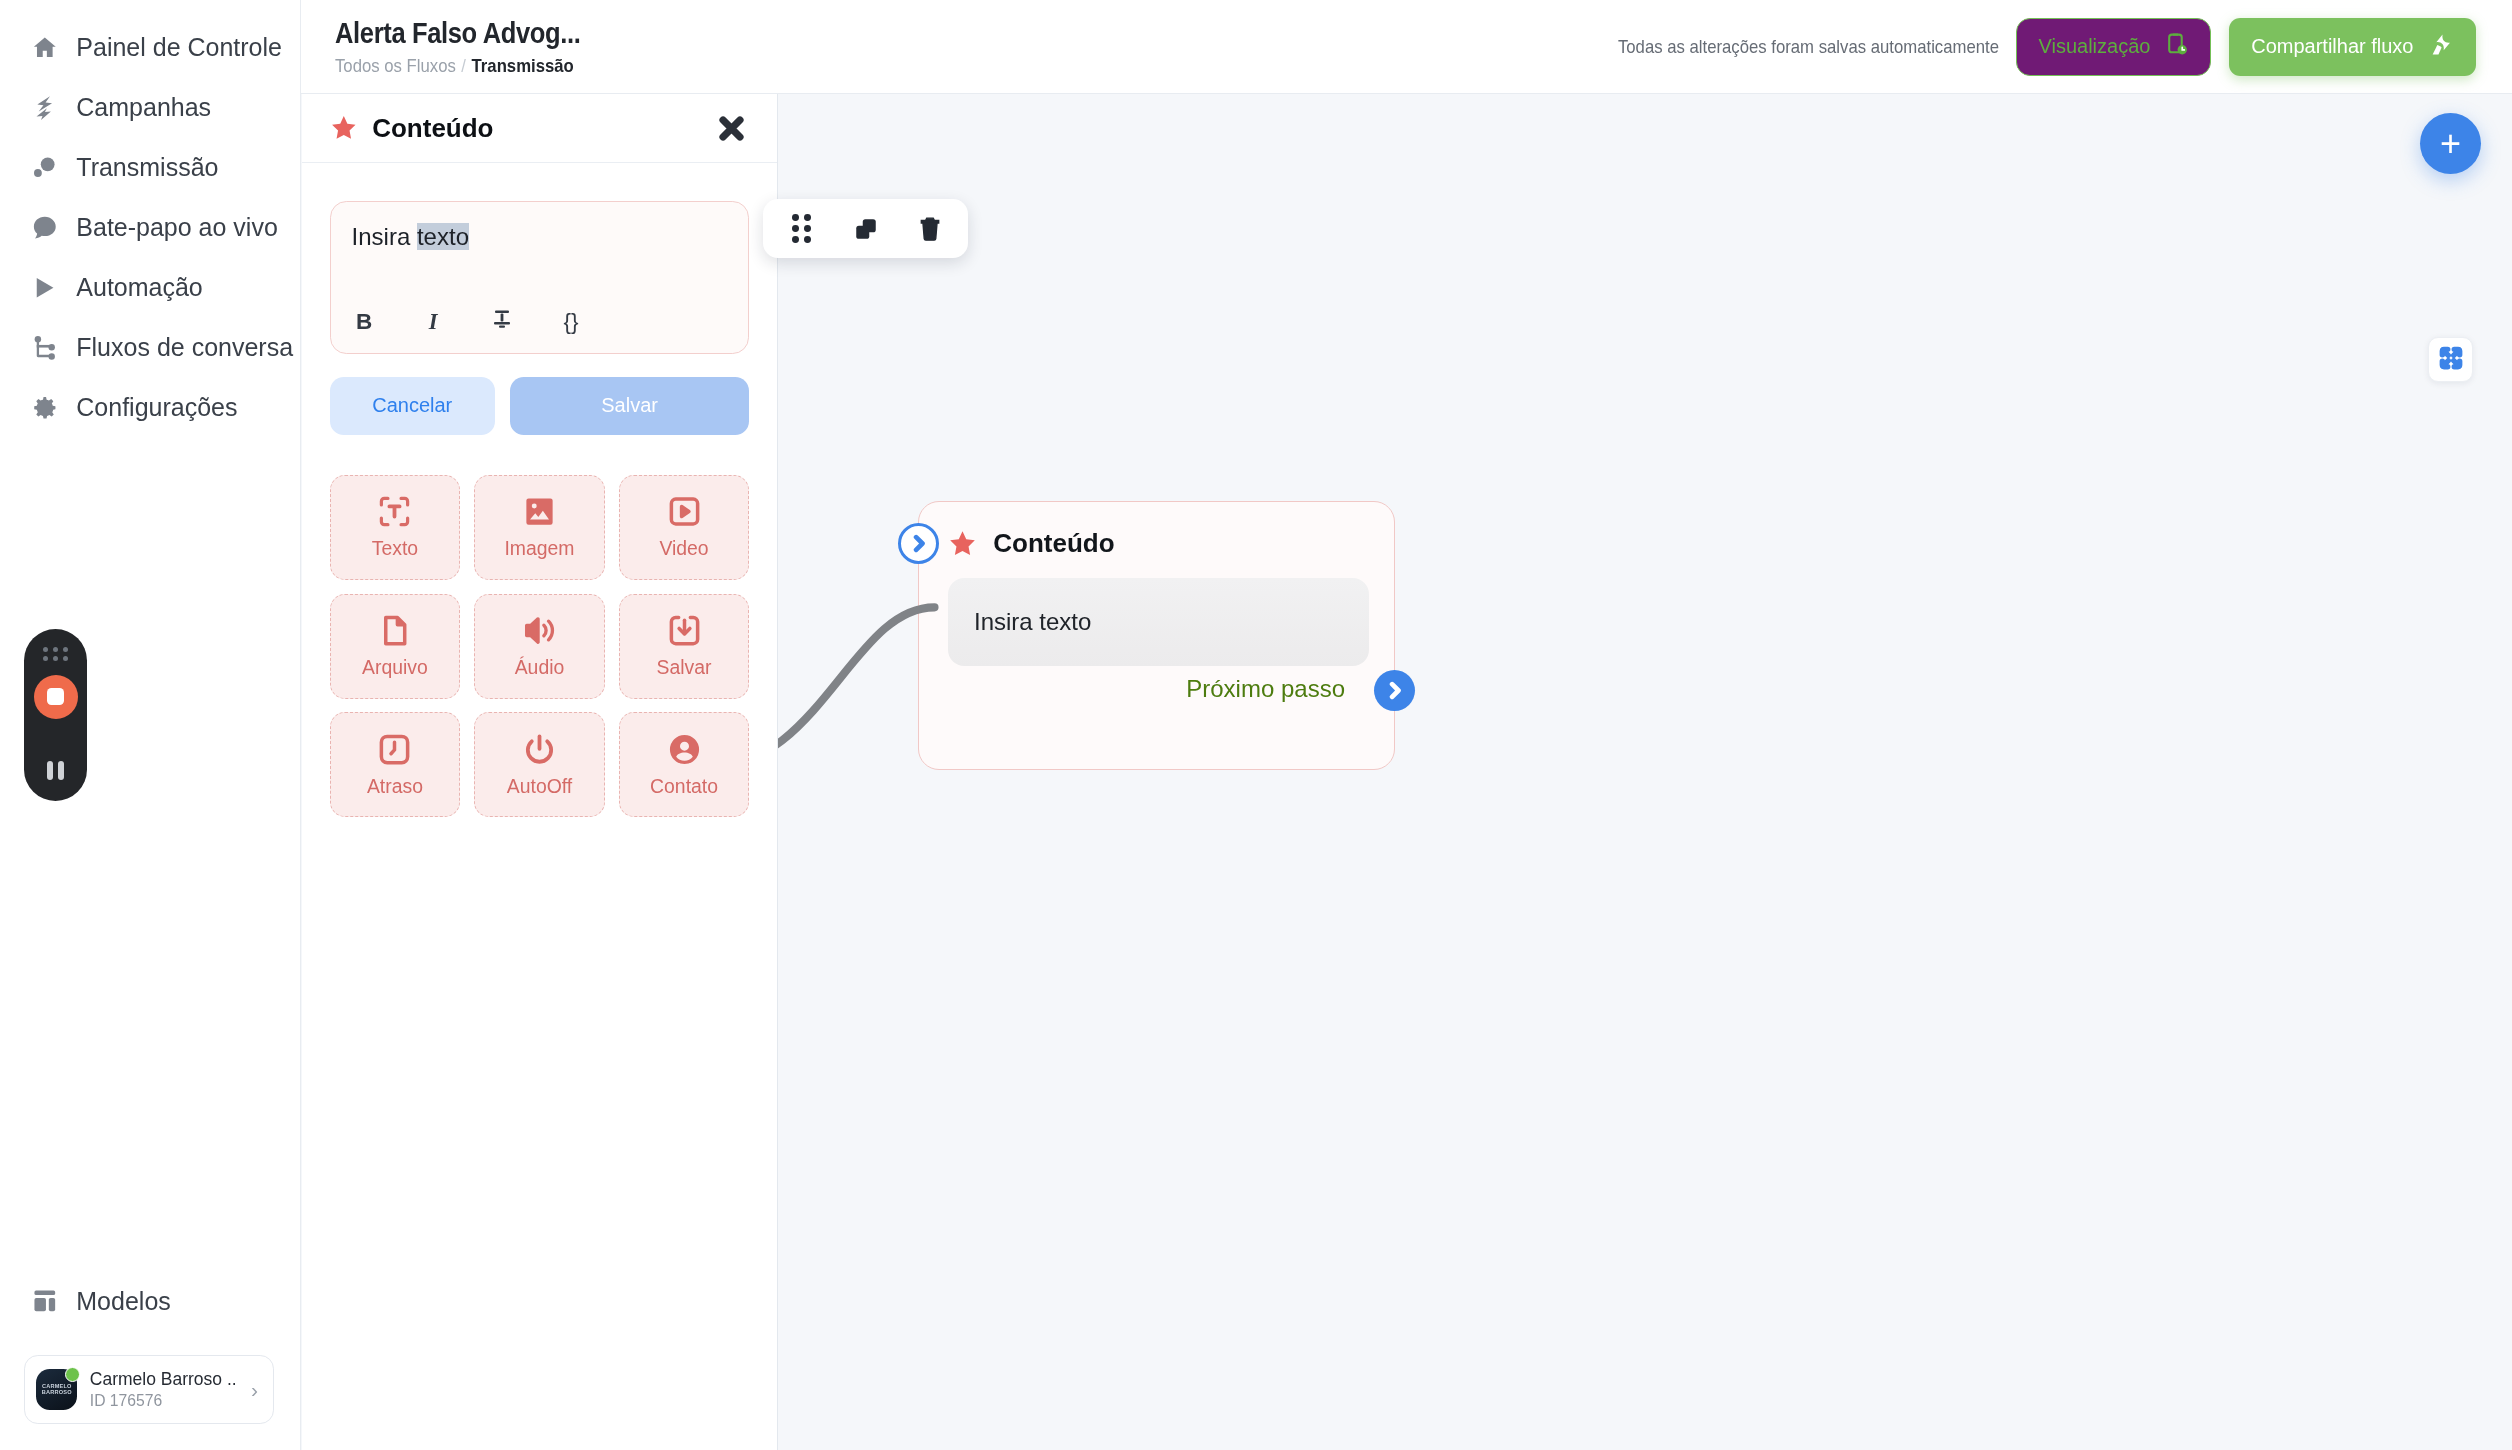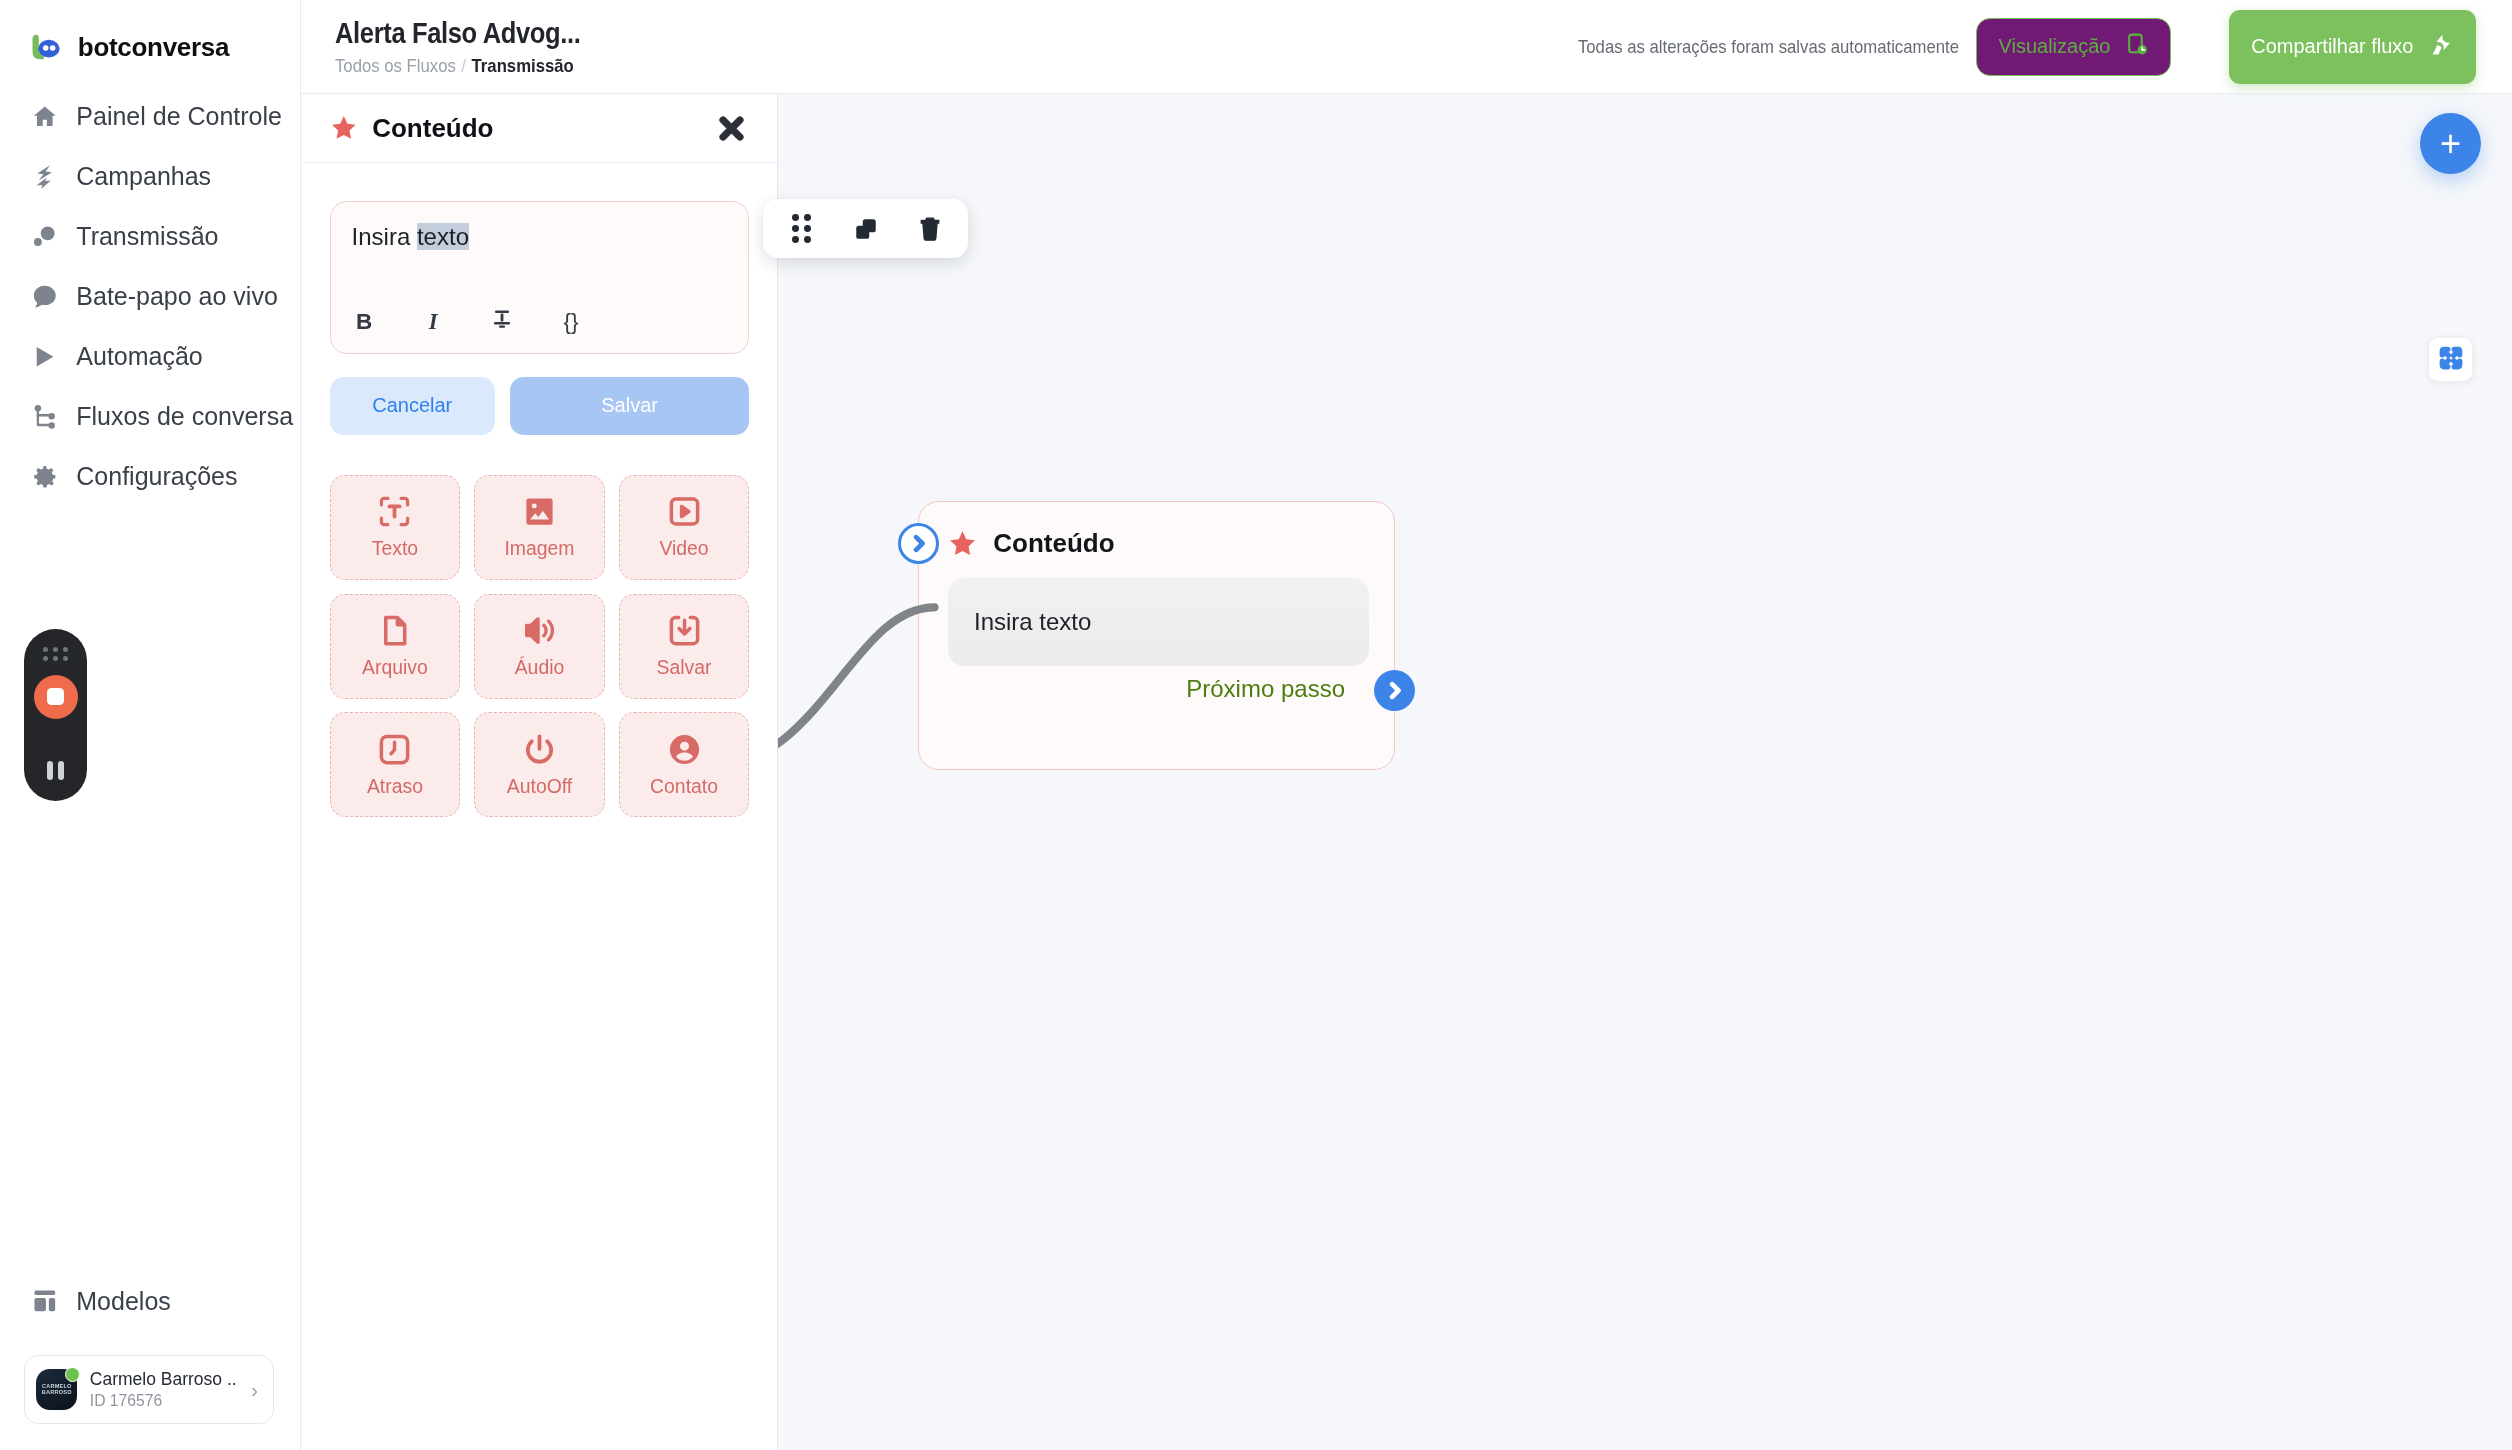--- a/index.html
+++ b/index.html
@@ -110,25 +110,24 @@
     transform: scaleX(0.88); transform-origin: right center;
   }
   .btn-preview {
     display: flex; align-items: center; gap: 13.8px;
     height: 58px; padding: 0 21px; border-radius: 14px;
     border: 1.9px solid #74c056; background: #701a75; color: #5dae3e;
     font-size: 20px; cursor: pointer; white-space: nowrap;
   }
   .btn-share {
     display: flex; align-items: center; gap: 15px;
-    height: 74px; padding: 0 22.5px; border-radius: 11.3px;
+    height: 58px; padding: 0 22.5px; border-radius: 11.3px;
     background: #7cc15e; color: #ffffff; border: none;
     font-size: 20px; cursor: pointer; white-space: nowrap;
     box-shadow: 0 3.8px 11.3px rgba(124,193,94,.35);
-    margin-left: 40px;
   }
   .btn-preview svg, .btn-share svg { width: 25px; height: 25px; }
 
   
   .canvas {
     position: absolute; left: 301px; top: 94px; right: 0; bottom: 0;
     background: #f5f7fa; overflow: hidden;
   }
   .fab-add {
     position: absolute; right: 31px; top: 19px;
@@ -248,31 +247,20 @@
   .dotgrid { display:grid; grid-template-columns: repeat(2,1fr); gap: 4.4px; }
   .dotgrid i { width: 6.9px; height: 6.9px; border-radius: 50%; background:#242a33; display:block; }
 </style>
 </head>
 <body>
 
 <div id="app">
 
   <aside class="sidebar">
 
-    <div class="brand">
-      <span class="brand-logo">
-        <svg viewBox="0 0 54 54" width="34" height="34" aria-hidden="true">
-          <path d="M10 6 q-6 0 -6 7 v20 q0 12 12 12 h6 v-10 h-6 q-2 0 -2 -3 V13 q0 -7 -4 -7z" fill="#76bb5a"></path>
-          <ellipse cx="30" cy="28" rx="17" ry="14" fill="#3561d6"></ellipse>
-          <circle cx="25" cy="27" r="4.4" fill="#fff"></circle>
-          <circle cx="36" cy="27" r="4.4" fill="#fff"></circle>
-        </svg>
-      </span>
-      <span class="brand-name">botconversa</span>
-    </div>
 
     <nav class="nav">
 
       <div class="nav-item">
         <span class="nav-ico">
           <svg viewBox="0 0 24 24">
               <path d="M12 3 2.5 11h2.7v9h5v-5.5h3.6V20h5v-9h2.7z"></path>
             </svg>
         </span>
         <span class="nav-label">Painel de Controle</span>

